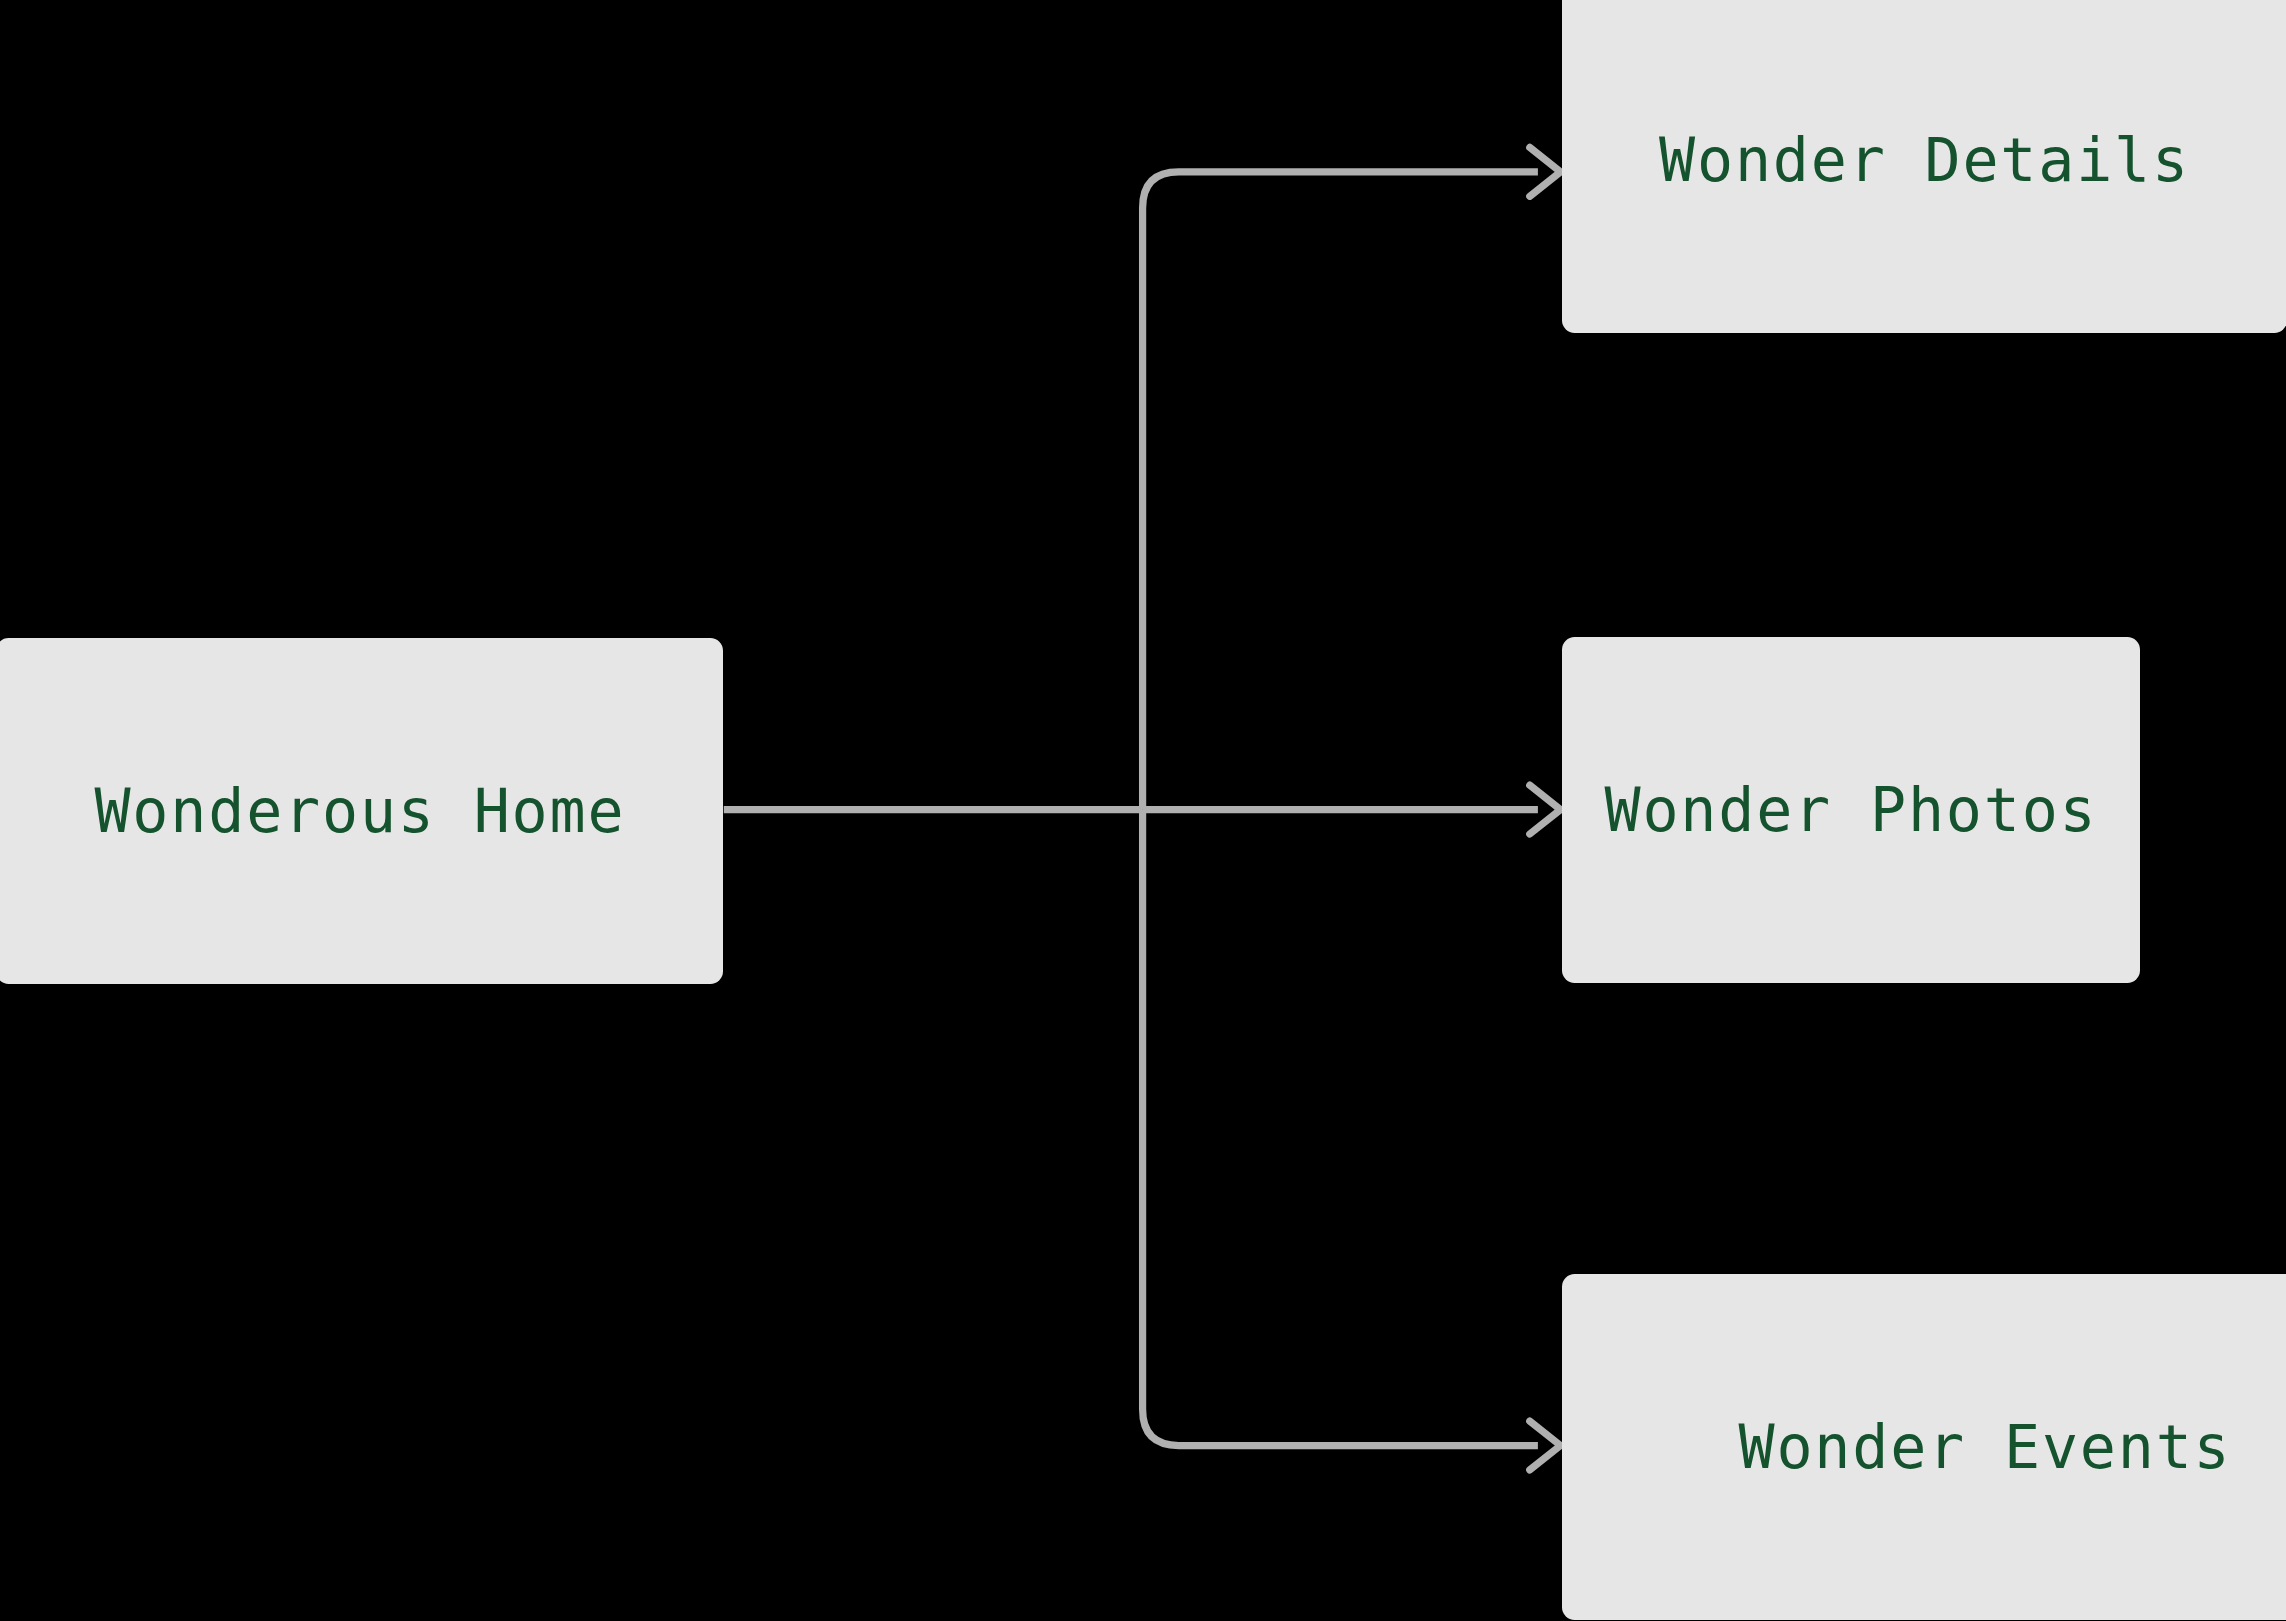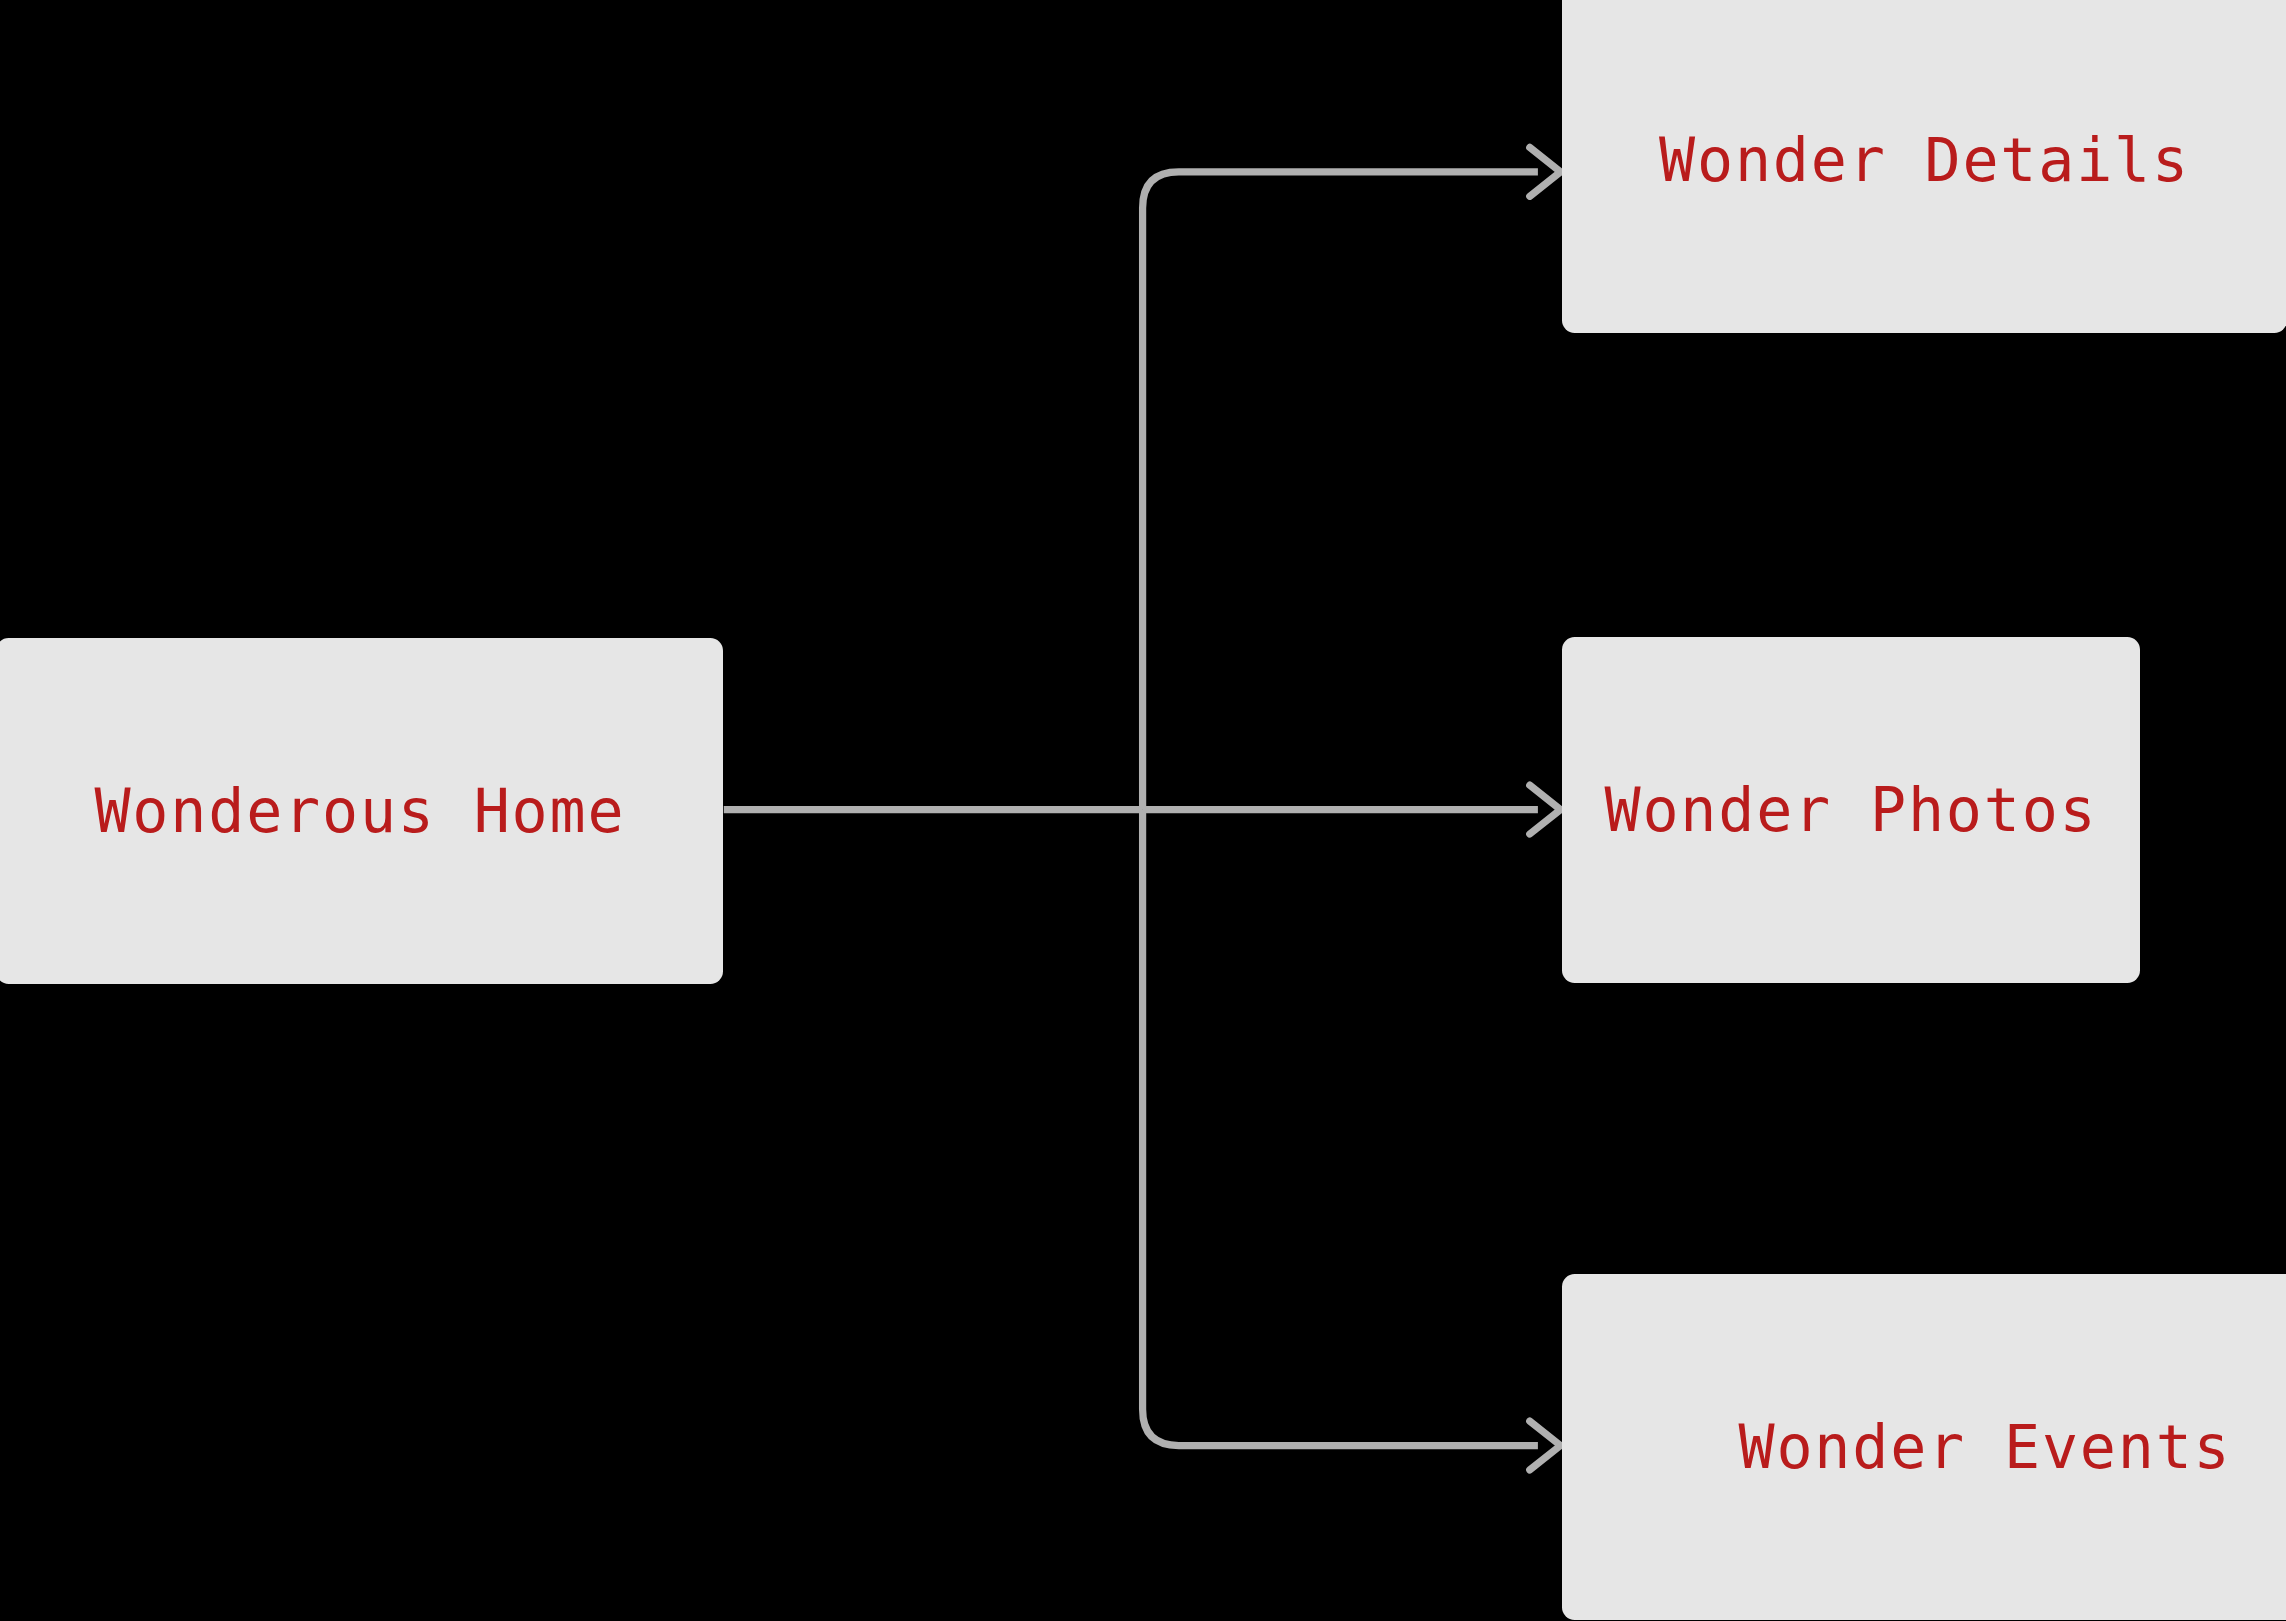--- a/index.html
+++ b/index.html
@@ -28,21 +28,21 @@
     background: #e6e6e6;
     border-radius: 12.7px;
     display: flex;
     align-items: center;
     justify-content: center;
   }
   .node-label {
     font-family: "DejaVu Sans Mono", "Liberation Mono", monospace;
     font-size: 60px;
     line-height: 1;
-    color: #b91c1c;
+    color: #14532d;
     letter-spacing: 1.8px;
     white-space: nowrap;
     -webkit-font-smoothing: antialiased;
   }
   
   #node-home    { left: -3.6px;   top: 638px;  width: 727px; height: 346px; }
   #node-details { left: 1562px; top: -12.7px;  width: 725px; height: 346px; }
   #node-photos  { left: 1562px; top: 637px;  width: 578px; height: 346px; }
   #node-events  { left: 1562px; top: 1274px; width: 846px; height: 346px; }
 </style>

